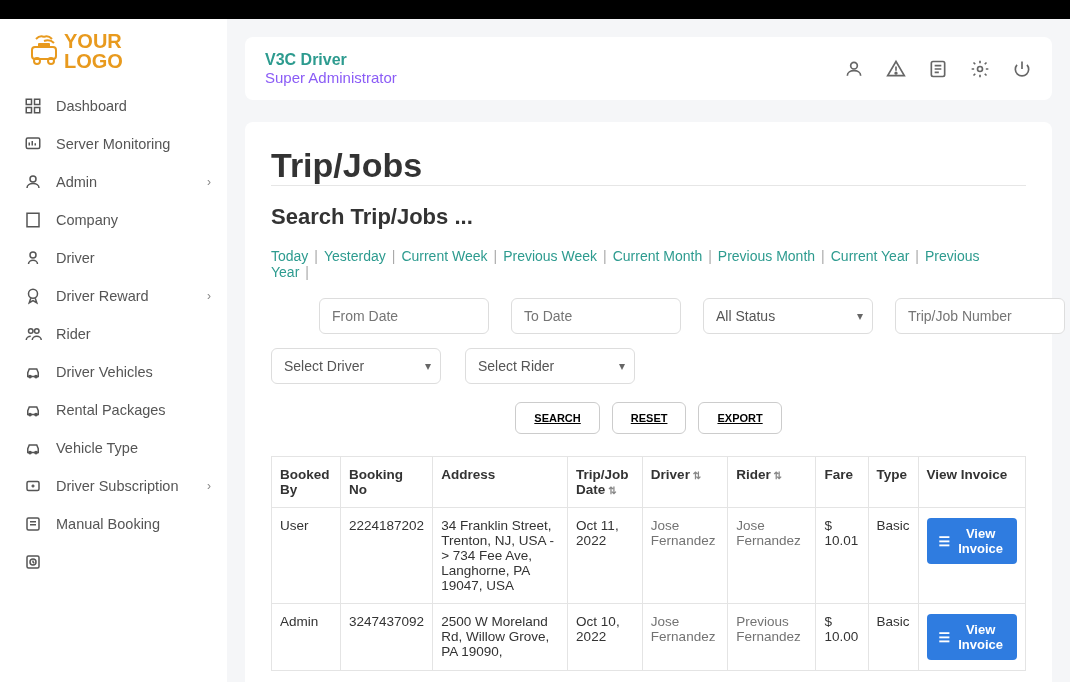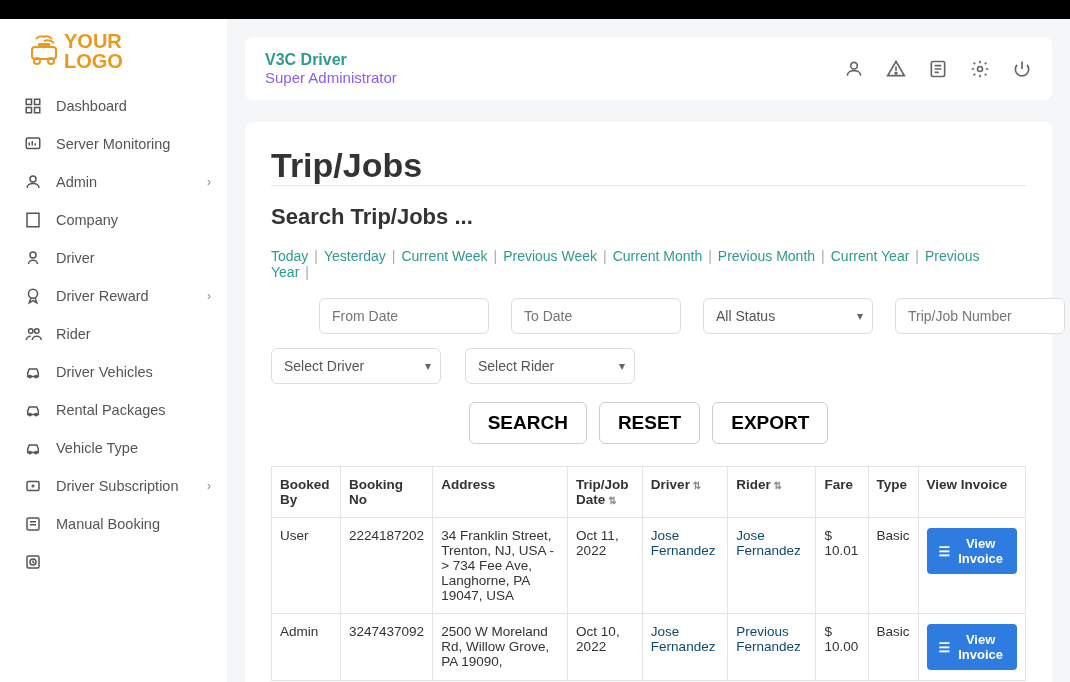--- a/index.html
+++ b/index.html
@@ -28,28 +28,28 @@
 .quick-links a { color: #2d9b8f; text-decoration: none; cursor: pointer; }
 .quick-links .sep { color: #aaa; margin: 0 6px; }
 .filters-row { display: flex; gap: 22px; margin-bottom: 14px; padding-left: 48px; }
 .inp, .sel { border: 1px solid #ddd; border-radius: 6px; padding: 9px 12px; font-size: 14px; color: #555; background: #fff; }
 .inp { width: 170px; }
 .sel { width: 170px; appearance: none; position: relative; }
 .sel-wrap { position: relative; display: inline-block; }
 .sel-wrap::after { content: "▾"; position: absolute; right: 10px; top: 50%; transform: translateY(-50%); font-size: 12px; color: #666; pointer-events: none; }
 .filters-row2 { display: flex; gap: 24px; margin-bottom: 18px; }
 .btn-row { display: flex; gap: 12px; justify-content: center; margin-bottom: 22px; }
-.btn { border: 1px solid #ccc; background: #fff; border-radius: 6px; padding: 9px 18px; font-size: 19px; font-weight: 600; cursor: pointer; }
+.btn { border: 1px solid #ccc; background: #fff; border-radius: 6px; padding: 9px 18px; font-size: 11px; font-weight: 600; cursor: pointer; text-decoration: underline; }
 .table { width: 100%; border-collapse: collapse; font-size: 13.5px; }
 .table th, .table td { border: 1px solid #e4e4e4; padding: 10px 8px; text-align: left; vertical-align: top; }
 .table th { font-weight: 700; color: #333; }
 .th-center { text-align: center; }
 .td-center { text-align: center; }
 .td-right { text-align: right; }
-.link { color: #0c4a6e; text-decoration: none; cursor: pointer; }
+.link { color: #737373; text-decoration: none; cursor: pointer; }
 .view-btn { background: #2f7ce0; color: #fff; border: none; border-radius: 4px; padding: 8px 12px; font-size: 13px; font-weight: 600; cursor: pointer; display: inline-flex; align-items: center; gap: 6px; }
 .sort::after { content: " ⇅"; font-size: 10px; color: #888; }
 svg { display: block; }
 </style>
 </head>
 <body>
 
 <div class="blackbar"></div>
 <div class="app">
   <aside class="sidebar">

